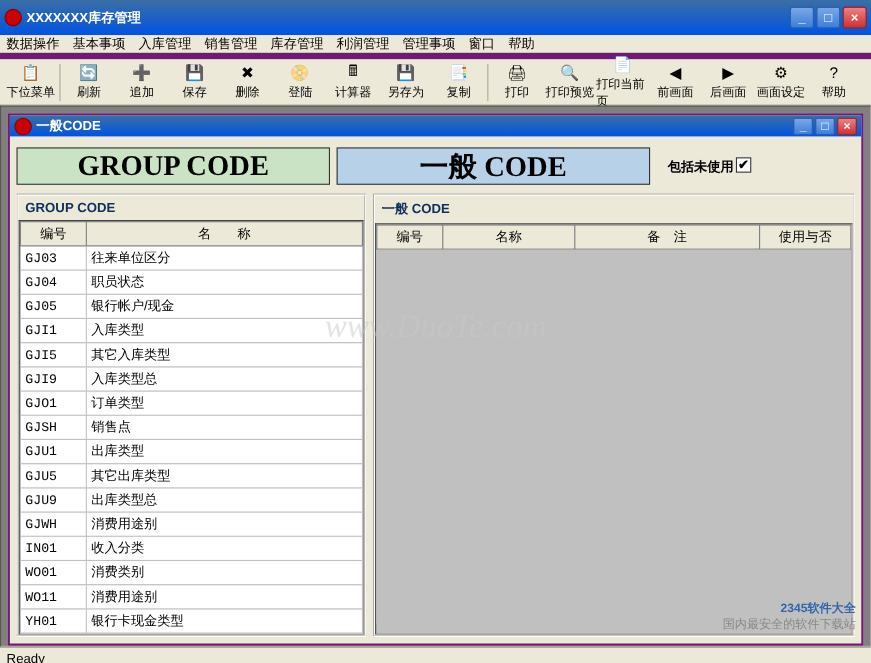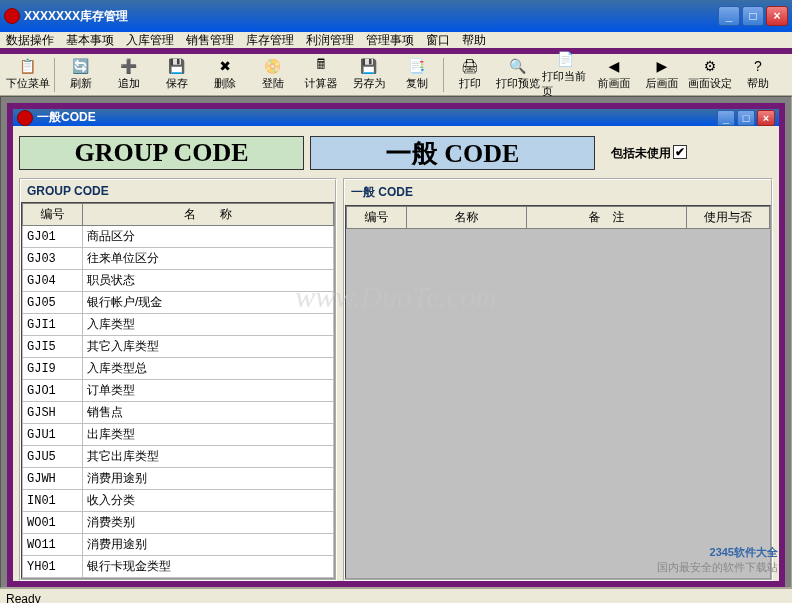--- a/index.html
+++ b/index.html
@@ -21,21 +21,21 @@
 .toolbar { height: 42px; background: #ece9d8; border-bottom: 1px solid #aca899; display: flex; align-items: center; padding: 0 4px; }
 .tool-btn { width: 48px; height: 40px; display: flex; flex-direction: column; align-items: center; justify-content: center; cursor: pointer; }
 .tool-btn .ico { width: 20px; height: 16px; display: flex; align-items: center; justify-content: center; font-size: 14px; }
 .tool-btn .lbl { font-size: 11px; margin-top: 2px; }
 .tool-sep { width: 1px; height: 34px; background: #aca899; margin: 0 2px; }
 
 
 .mdi { position: relative; background: #808080; height: 492px; border: 1px inset #aca899; }
 
 
-.child-win { position: absolute; left: 6px; top: 6px; right: 6px; bottom: 0px; background: #ece9d8; border: 6px solid #701a75; display: flex; flex-direction: column; }
+.child-win { position: absolute; left: 6px; top: 6px; right: 6px; bottom: 0px; background: #ece9d8; border: 2px solid #701a75; display: flex; flex-direction: column; }
 .child-titlebar { height: 22px; background: linear-gradient(#3a6ea5, #0054e3); color: #fff; display: flex; align-items: center; padding: 0 4px; }
 .child-titlebar .titlebar-text { font-weight: bold; }
 .child-win-btns { display: flex; gap: 2px; }
 .child-win-btn { width: 18px; height: 16px; background: linear-gradient(#7ba7e8, #3c7fd8); border: 1px solid #2a5fa8; border-radius: 2px; color: #fff; font: bold 11px/14px sans-serif; text-align: center; cursor: pointer; }
 .child-win-btn.close { background: linear-gradient(#f08080, #d03030); border-color: #a02020; }
 
 .child-body { flex: 1; padding: 6px; display: flex; flex-direction: column; gap: 4px; }
 
 .header-row { display: flex; align-items: center; gap: 6px; padding: 4px 0; }
 .big-tab { flex: 0 0 285px; height: 34px; border: 1px solid #333; display: flex; align-items: center; justify-content: center; font: bold 26px "Times New Roman", serif; }
@@ -183,24 +183,20 @@
           <div class="grid">
             <table>
               <thead>
                   <tr>
                 <th>编号</th>
                 <th>名　　称</th>
               </tr>
                 </thead>
               <tbody id="left-rows">
                   <tr>
-                    <td class="code">GJ01</td>
-                    <td>商品区分</td>
-                  </tr>
-                  <tr>
                     <td class="code">GJ03</td>
                     <td>往来单位区分</td>
                   </tr>
                   <tr>
                     <td class="code">GJ04</td>
                     <td>职员状态</td>
                   </tr>
                   <tr>
                     <td class="code">GJ05</td>
                     <td>银行帐户/现金</td>
@@ -225,20 +221,24 @@
                     <td class="code">GJSH</td>
                     <td>销售点</td>
                   </tr>
                   <tr>
                     <td class="code">GJU1</td>
                     <td>出库类型</td>
                   </tr>
                   <tr>
                     <td class="code">GJU5</td>
                     <td>其它出库类型</td>
+                  </tr>
+                  <tr>
+                    <td class="code">GJU9</td>
+                    <td>出库类型总</td>
                   </tr>
                   <tr>
                     <td class="code">GJWH</td>
                     <td>消费用途别</td>
                   </tr>
                   <tr>
                     <td class="code">IN01</td>
                     <td>收入分类</td>
                   </tr>
                   <tr>

